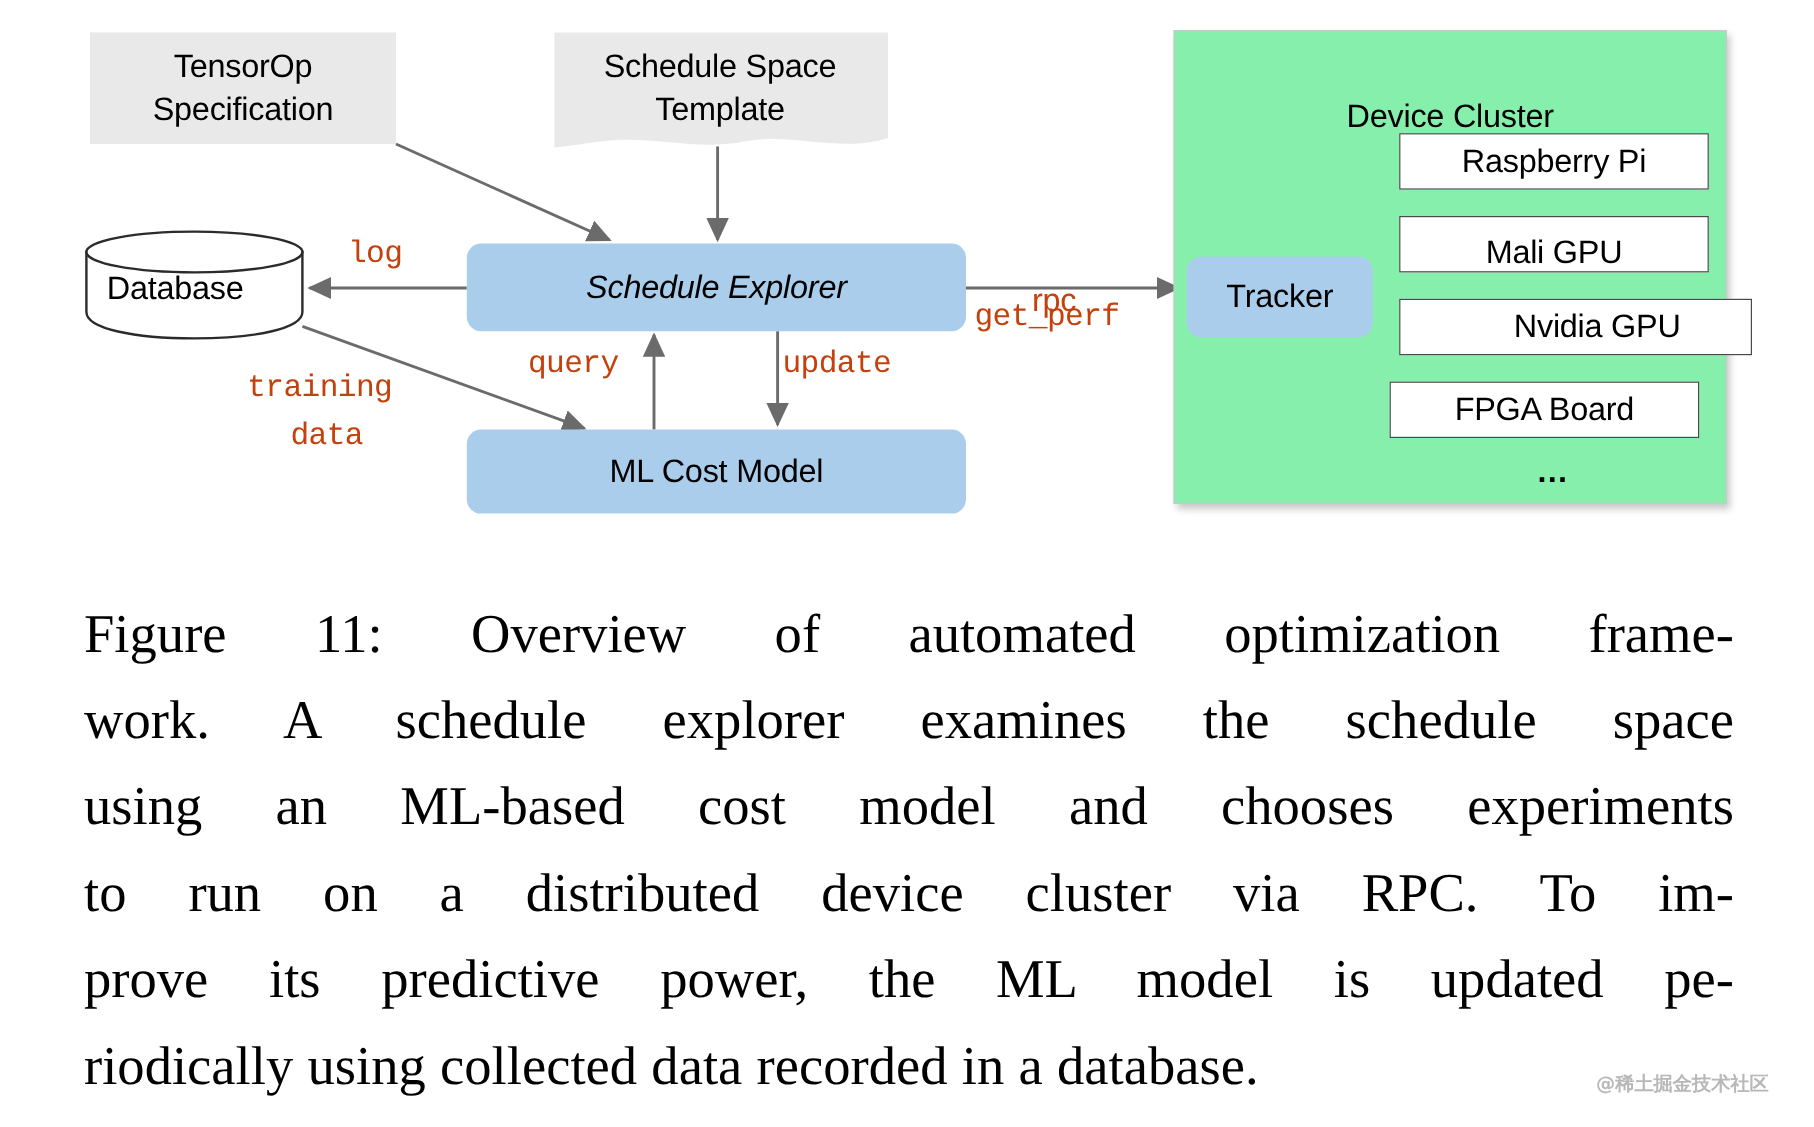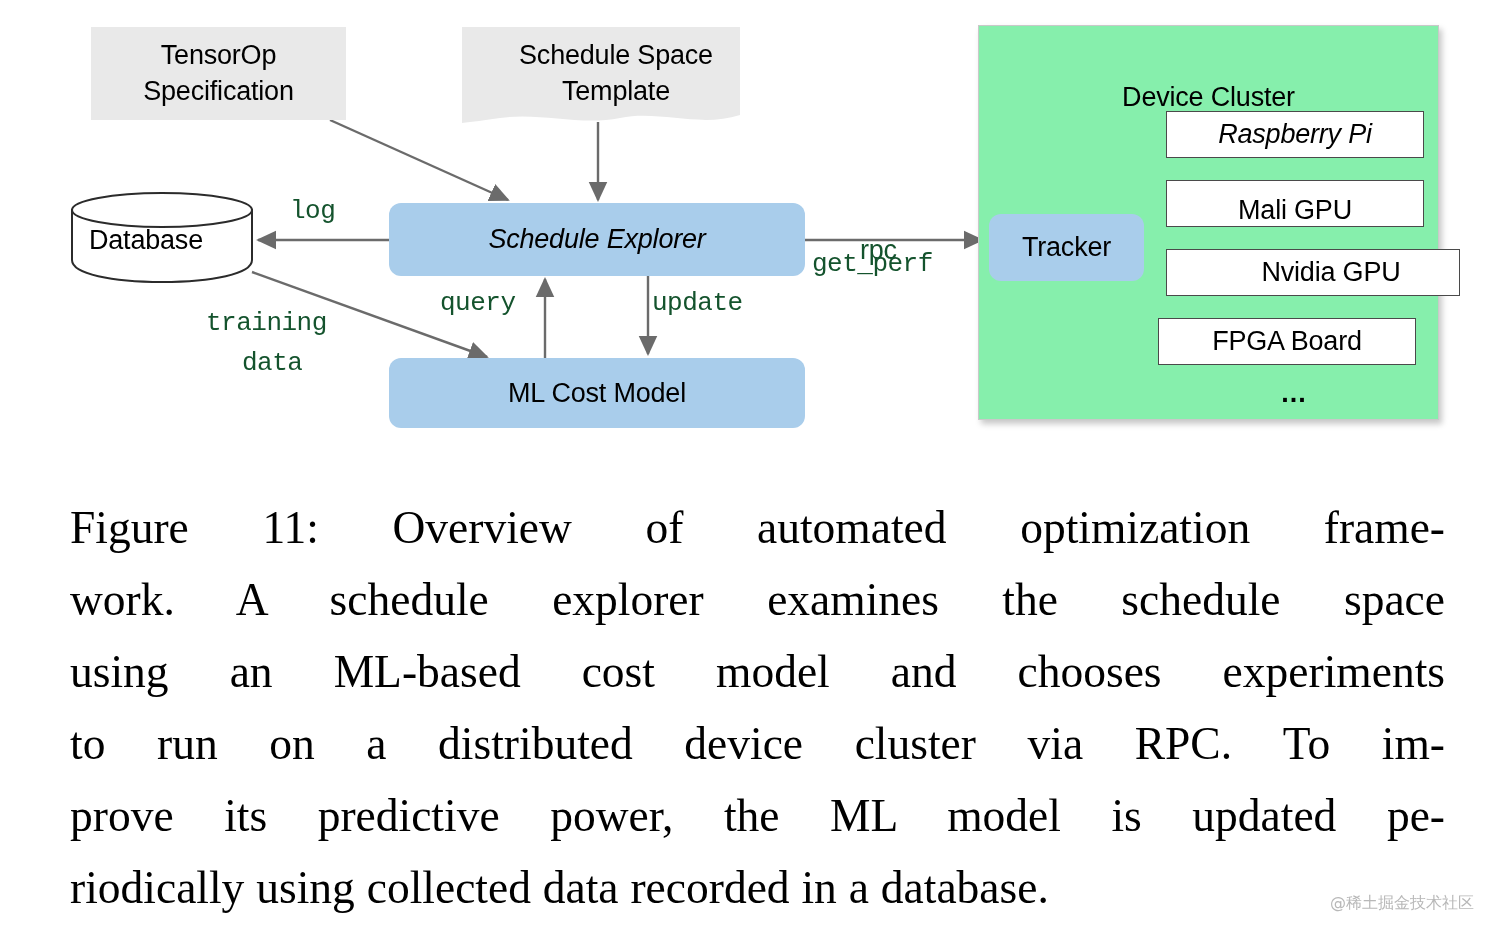--- a/index.html
+++ b/index.html
@@ -43,21 +43,20 @@
     position: absolute;
     background: #e9e9e9;
     color: #000;
     display: flex;
     align-items: center;
     justify-content: center;
     text-align: center;
     font-size: 27px;
     line-height: 1.32;
     letter-spacing: -0.2px;
-    margin-left: 16px;
   }
 
   
   .blue-box {
     position: absolute;
     background: #a9cdeb;
     border-radius: 12px;
     display: flex;
     align-items: center;
     justify-content: center;
@@ -98,21 +97,21 @@
     text-align: center;
     font-size: 27px;
     color: #000;
     letter-spacing: 1px;
     font-weight: 700;
   }
 
   
   .edge-label {
     position: absolute;
-    color: #14532d;
+    color: #c2410c;
     white-space: pre;
   }
   .mono-label {
     font-family: "Liberation Mono", monospace;
     font-size: 26px;
     letter-spacing: -0.5px;
   }
   .sans-label {
     font-family: "Liberation Sans", sans-serif;
     font-size: 27px;
@@ -144,20 +143,21 @@
   }
 
   .watermark {
     position: absolute;
     left: 1330px;
     top: 893px;
     font-size: 16px;
     color: #b8b8b8;
     font-family: "DejaVu Sans", sans-serif;
     white-space: nowrap;
+    font-weight: bold;
   }
 </style>
 </head>
 <body>
 
 <div id="figure-root">
 
   <div class="diagram">
 
     <svg class="svg-layer" viewBox="0 0 1512 470">
@@ -229,21 +229,21 @@
     <div class="edge-label mono-label" style="left:812px; top:249px;">get_perf</div>
 
     <div class="cluster-panel" style="left:978px; top:25px; width:459px; height:393px;">
 
       <div class="cluster-title" style="left:0; top:56px;">Device Cluster</div>
 
       <div class="blue-box" style="left:10px; top:188px; width:155px; height:67px;">
         <span>Tracker</span>
       </div>
 
-      <div class="device-box" style="left:187px; top:85px; width:256px; height:45px;font-style:italic;">
+      <div class="device-box" style="left:187px; top:85px; width:256px; height:45px;">
         <span>Raspberry Pi</span>
       </div>
       <div class="device-box" style="left:187px; top:154px; width:256px; height:45px;align-items:flex-end;">
         <span>Mali GPU</span>
       </div>
       <div class="device-box" style="left:187px; top:223px; width:256px; height:45px;padding-left:36px;">
         <span>Nvidia GPU</span>
       </div>
       <div class="device-box" style="left:179px; top:292px; width:256px; height:45px;">
         <span>FPGA Board</span>

